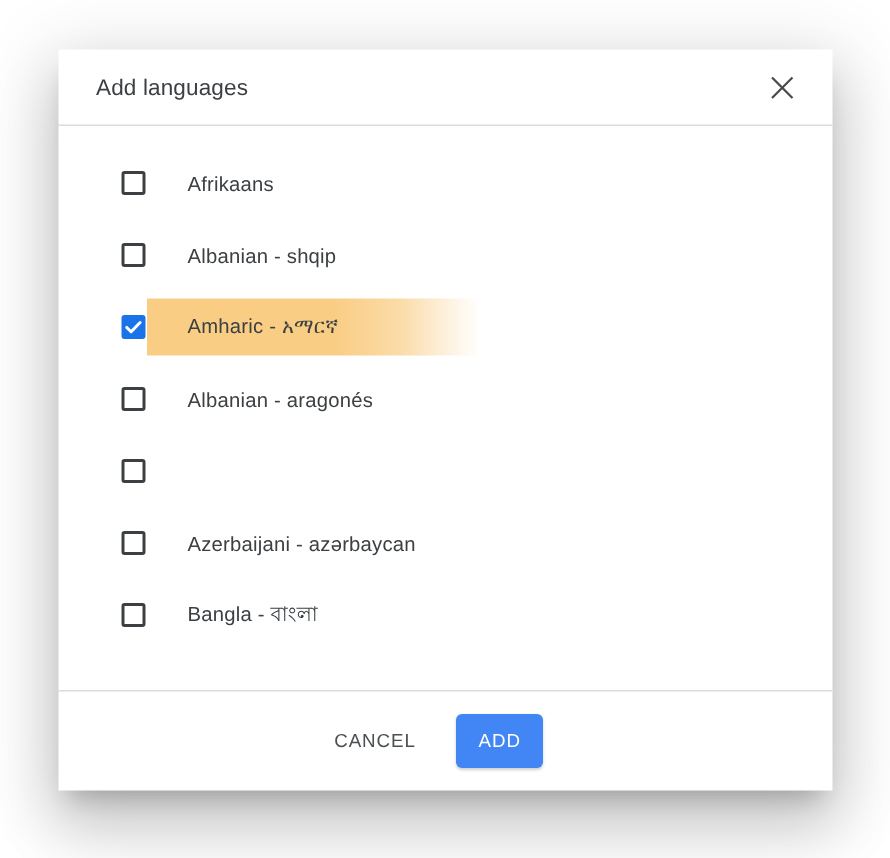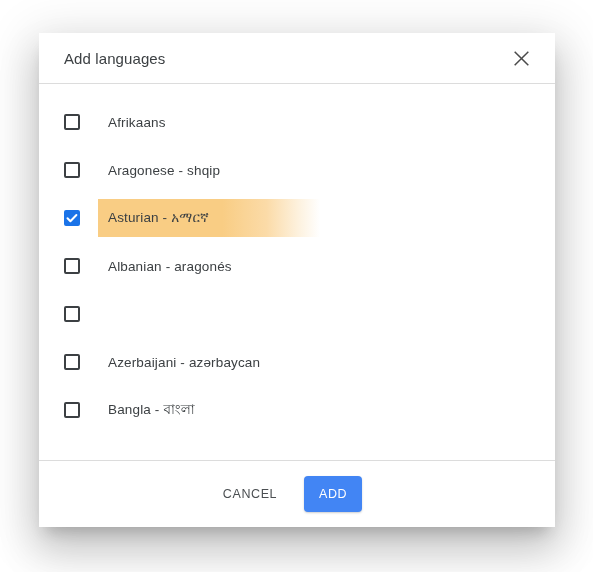--- a/index.html
+++ b/index.html
@@ -71,21 +71,21 @@
   }
   .lang-list {
     list-style: none;
     margin: 0;
     padding: 0;
   }
   .lang-row {
     height: 48px;
     display: flex;
     align-items: center;
-    padding-left: 25px;
+    padding-left: 42px;
     position: relative;
     cursor: pointer;
     box-sizing: border-box;
   }
   .lang-row .hl {
     position: absolute;
     left: 59px;
     top: 5px;
     height: 38px;
     width: 222px;
@@ -183,31 +183,31 @@
           
         </span>
         <span class="lang-label">Afrikaans</span>
       </li>
 
       <li class="lang-row">
 
         <span class="cb">
           
         </span>
-        <span class="lang-label">Aragonese - shqip</span>
+        <span class="lang-label">Albanian - shqip</span>
       </li>
 
       <li class="lang-row selected">
         <span class="hl"></span>
         <span class="cb">
           <svg width="16" height="16" viewBox="0 0 16 16" aria-hidden="true">
             <path d="M3.5 8.3 L6.4 11.2 L12.4 5.0" stroke="#ffffff" stroke-width="2" fill="none" stroke-linecap="round" stroke-linejoin="round"></path>
           </svg>
         </span>
-        <span class="lang-label">Asturian - አማርኛ</span>
+        <span class="lang-label">Amharic - አማርኛ</span>
       </li>
 
       <li class="lang-row">
 
         <span class="cb">
           
         </span>
         <span class="lang-label">Albanian - aragonés</span>
       </li>
 

